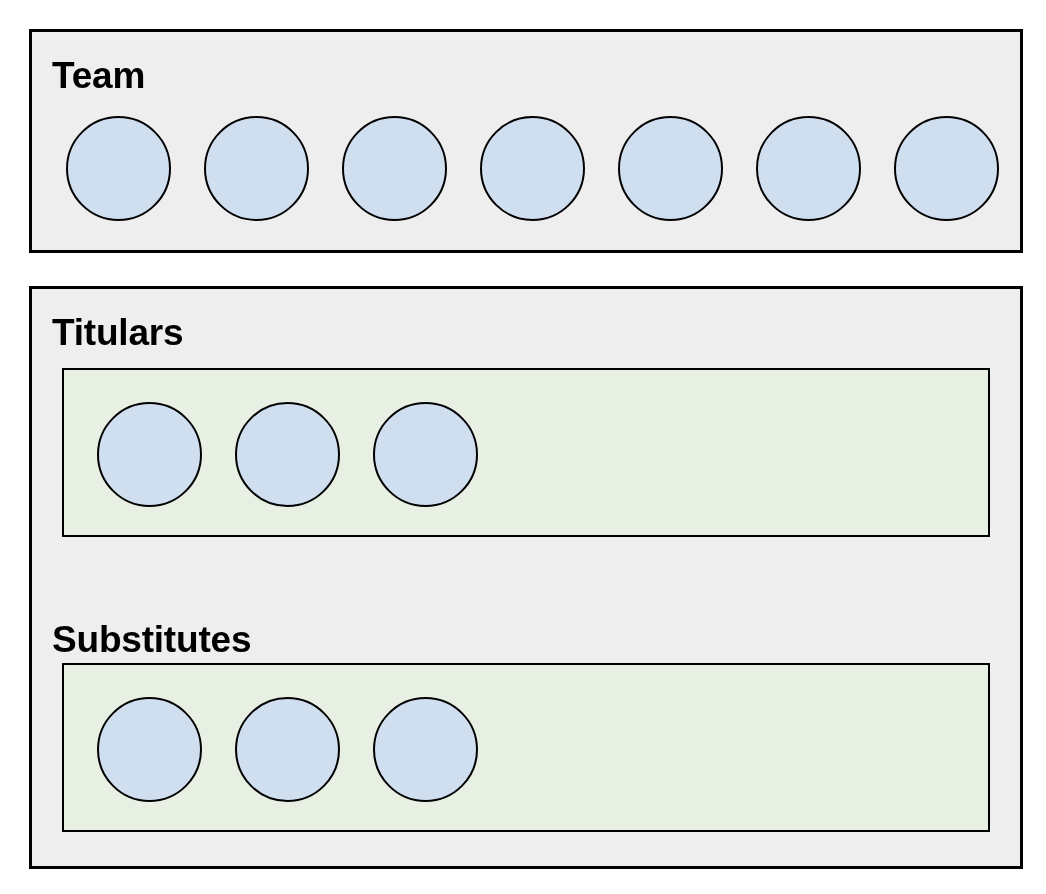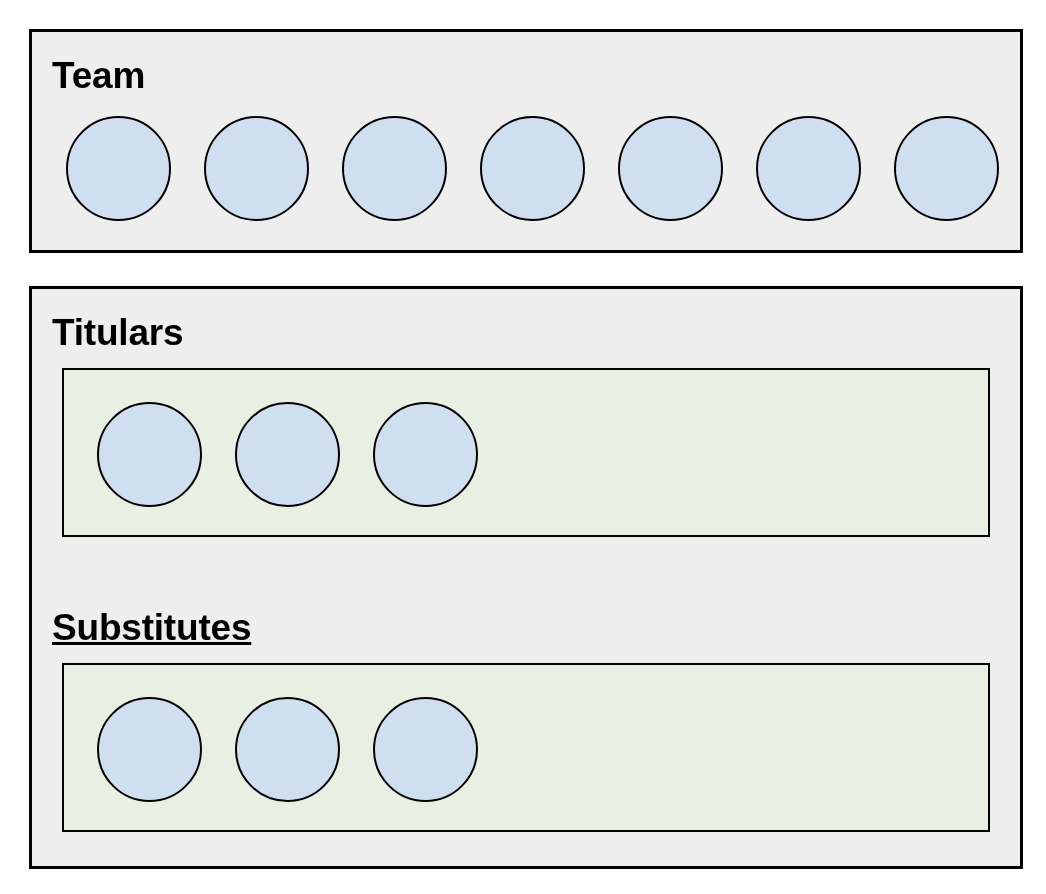--- a/index.html
+++ b/index.html
@@ -61,22 +61,21 @@
   }
 
   #titulars-title {
     left: 20px;
     top: 25px;
     text-align: center;
   }
 
   #substitutes-title {
     left: 20px;
-    top: 320px;
-    text-decoration: underline;
+    top: 332px;
   }
 
   
   .dropzone {
     position: absolute;
     box-sizing: border-box;
     background: #e8f0e4;
     border: 2px solid #000000;
     left: 30px;
     width: 928px;

